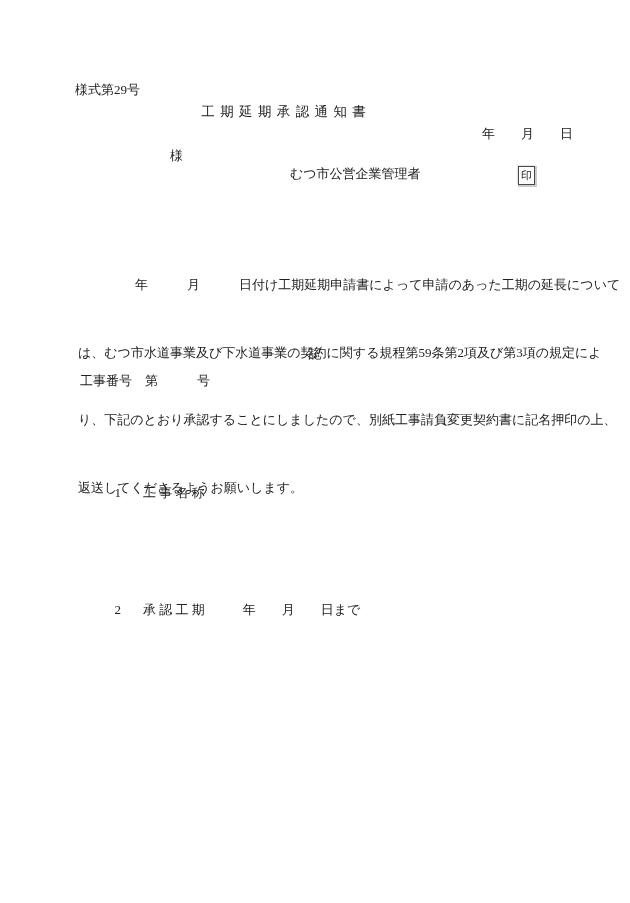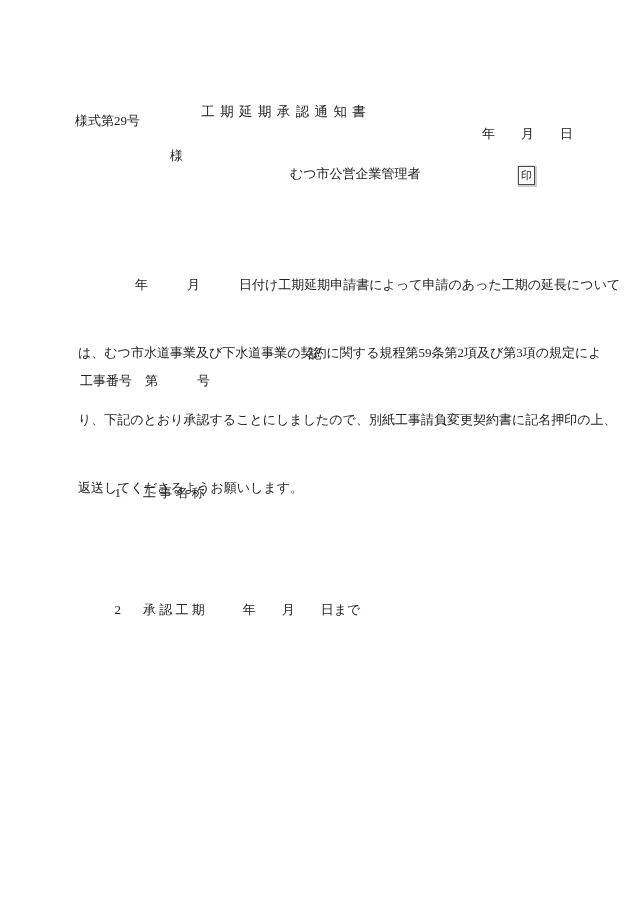--- a/index.html
+++ b/index.html
@@ -18,21 +18,20 @@
     overflow: hidden;
   }
   .page * {
     white-space: pre;
   }
   .abs { position: absolute; }
 
   .form-number {
     left: 75px;
     top: 81px;
-    margin-top: 31px;
   }
   .doc-title {
     left: 0;
     width: 568px;
     top: 103px;
     text-align: center;
     font-size: 13.5px;
     letter-spacing: 1px;
   }
   .date-line {

